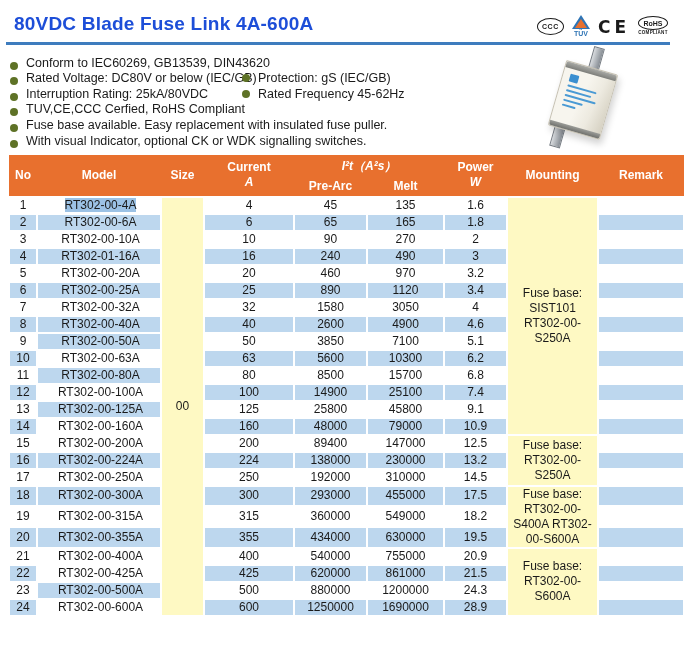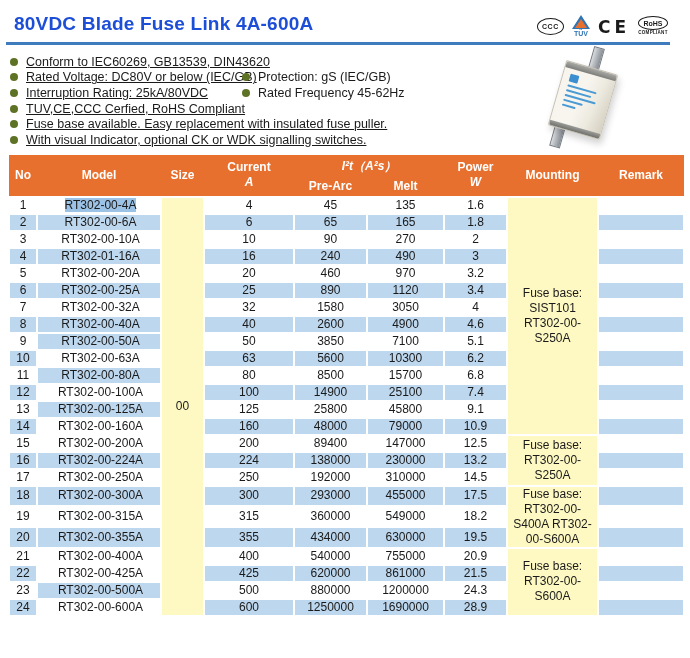--- a/index.html
+++ b/index.html
@@ -29,21 +29,21 @@
   .tuv-tri::after{content:"";position:absolute;left:-6px;top:4px;width:0;height:0;border-left:6px solid transparent;border-right:6px solid transparent;border-bottom:9px solid #E8702E;}
   .tuv-label{font-size:7px;font-weight:700;color:#2E74B5;margin-top:1px;}
   .ce-mark{font-size:17px;font-weight:700;letter-spacing:4px;margin-top:2px;font-family:"DejaVu Sans",sans-serif;}
   .rohs-oval{width:30px;height:14px;font-size:7px;}
   .rohs-sub{font-size:4.5px;font-weight:700;margin-top:1px;letter-spacing:.3px;}
 
   .rule{height:3px;background:var(--rule-blue);margin:5px 20px 0 6px;}
 
   
   .features{position:relative;margin:9px 0 0 10px;font-size:12.5px;width:500px;}
-  .feature-line{position:relative;display:flex;align-items:center;height:15.6px;white-space:nowrap;text-decoration:underline;}
+  .feature-line{position:relative;display:flex;align-items:flex-end;height:15.6px;white-space:nowrap;}
   .bullet{width:8px;height:8px;border-radius:50%;background:var(--bullet-green);margin-right:8px;flex:none;}
   .feature-right{position:absolute;left:232px;display:flex;align-items:center;white-space:nowrap;}
 
   
   .product-photo{position:absolute;top:50px;left:498px;width:170px;height:102px;background:#fff;}
   .fuse{position:absolute;left:58px;top:16px;width:54px;height:68px;transform:rotate(16deg);}
   .fuse-body{position:absolute;inset:0;background:linear-gradient(100deg,#F7F5EE 45%,#EDEAE0 70%,#D4CFC0 100%);
     border:1px solid #C6C1B2;border-radius:2px;
     box-shadow:3px 4px 7px rgba(0,0,0,.18);}
   .fuse-cap-top{position:absolute;top:0;left:0;right:0;height:6px;background:linear-gradient(#A9AAA6,#7E7F7B);border-radius:2px 2px 0 0;}

